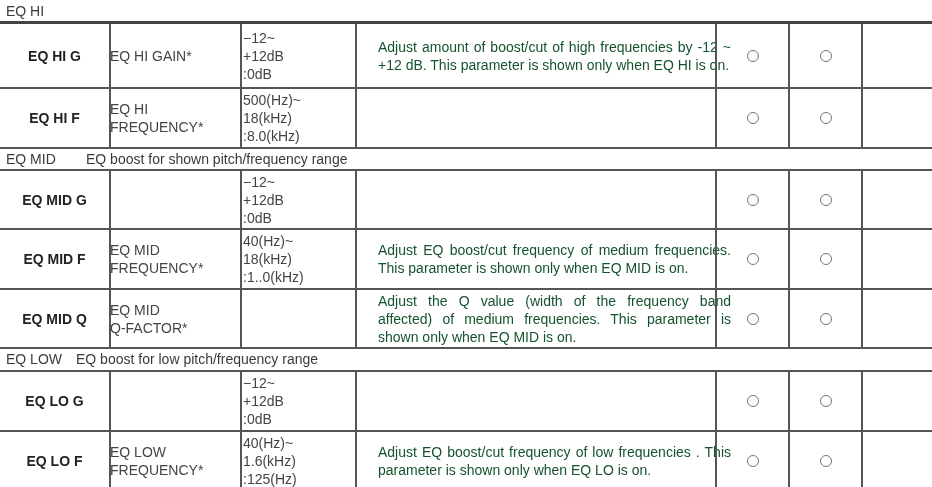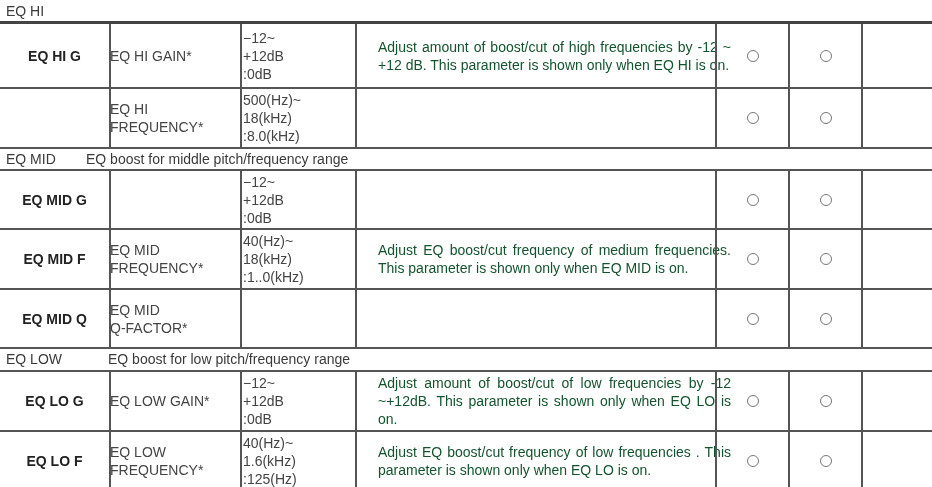--- a/index.html
+++ b/index.html
@@ -61,20 +61,21 @@
   <div class="vline" style="left:788px;"></div>
   <div class="cell c-m2">
       <div class="circle"></div>
     </div>
   <div class="vline" style="left:861px;"></div>
   <div class="cell c-m3"></div>
 </div>
 <div class="rule" style="top:87px;"></div>
 
 <div class="row" style="top:89px; height:58px;">
+  <div class="cell c-id">EQ HI F</div>
   <div class="vline" style="left:109px;"></div>
   <div class="cell c-name multiline">EQ HI
 FREQUENCY*</div>
   <div class="vline" style="left:240px;"></div>
   <div class="cell c-range multiline">500(Hz)~
 18(kHz)
 :8.0(kHz)</div>
   <div class="vline" style="left:355px;"></div>
   <div class="vline" style="left:715px;"></div>
   <div class="cell c-m1">
@@ -84,21 +85,21 @@
   <div class="cell c-m2">
       <div class="circle"></div>
     </div>
   <div class="vline" style="left:861px;"></div>
   <div class="cell c-m3"></div>
 </div>
 <div class="rule" style="top:147px;"></div>
 
 <div class="section-title" style="top:148px;">
   <span class="code">EQ MID</span>
-  <span class="desc" style="left:86px;">EQ boost for middle pitch/frequency range</span>
+  <span class="desc" style="left:86px;">EQ boost for shown pitch/frequency range</span>
 </div>
 <div class="rule" style="top:169px;"></div>
 
 <div class="row" style="top:171px; height:57px;">
   <div class="cell c-id">EQ MID G</div>
   <div class="vline" style="left:109px;"></div>
   <div class="vline" style="left:240px;"></div>
   <div class="cell c-range multiline">−12~
 +12dB
 :0dB</div>
@@ -142,51 +143,50 @@
 </div>
 <div class="rule" style="top:288px;"></div>
 
 <div class="row" style="top:290px; height:57px;">
   <div class="cell c-id">EQ MID Q</div>
   <div class="vline" style="left:109px;"></div>
   <div class="cell c-name multiline">EQ MID
 Q-FACTOR*</div>
   <div class="vline" style="left:240px;"></div>
   <div class="vline" style="left:355px;"></div>
+  <div class="cell c-desc">
+      <span>Adjust the Q value (width of the frequency band affected) of medium frequencies. This parameter is shown only when EQ MID is on.</span>
+    </div>
   <div class="vline" style="left:715px;"></div>
   <div class="cell c-m1">
       <div class="circle"></div>
     </div>
   <div class="vline" style="left:788px;"></div>
   <div class="cell c-m2">
       <div class="circle"></div>
     </div>
   <div class="vline" style="left:861px;"></div>
   <div class="cell c-m3"></div>
 </div>
 <div class="rule" style="top:347px;"></div>
 
 <div class="section-title" style="top:348px;">
   <span class="code">EQ LOW</span>
-  <span class="desc" style="left:108px;">EQ boost for low pitch/frequency range</span>
+  <span class="desc" style="left:76px;">EQ boost for low pitch/frequency range</span>
 </div>
 <div class="rule" style="top:370px;"></div>
 
 <div class="row" style="top:372px; height:58px;">
   <div class="cell c-id">EQ LO G</div>
   <div class="vline" style="left:109px;"></div>
-  <div class="cell c-name multiline">EQ LOW GAIN*</div>
   <div class="vline" style="left:240px;"></div>
   <div class="cell c-range multiline">−12~
 +12dB
 :0dB</div>
   <div class="vline" style="left:355px;"></div>
-  <div class="cell c-desc">
-      <span>Adjust amount of boost/cut of low frequencies by -12 ~+12dB. This parameter is shown only when EQ LO is on.</span>
-    </div>
   <div class="vline" style="left:715px;"></div>
   <div class="cell c-m1">
       <div class="circle"></div>
     </div>
   <div class="vline" style="left:788px;"></div>
   <div class="cell c-m2">
       <div class="circle"></div>
     </div>
   <div class="vline" style="left:861px;"></div>
   <div class="cell c-m3"></div>

